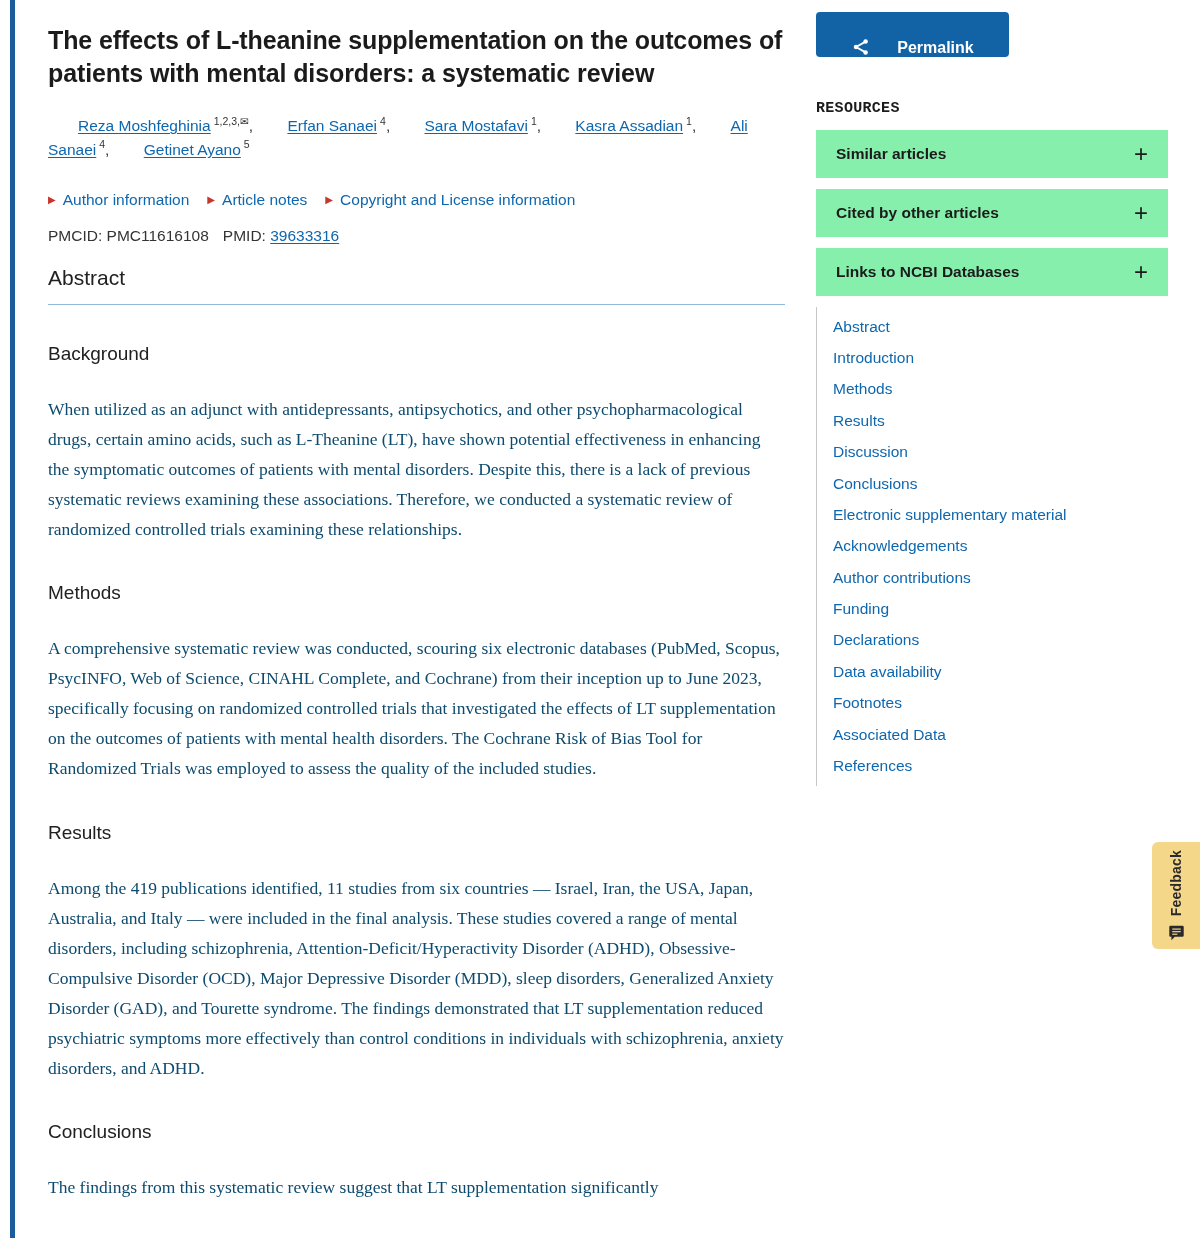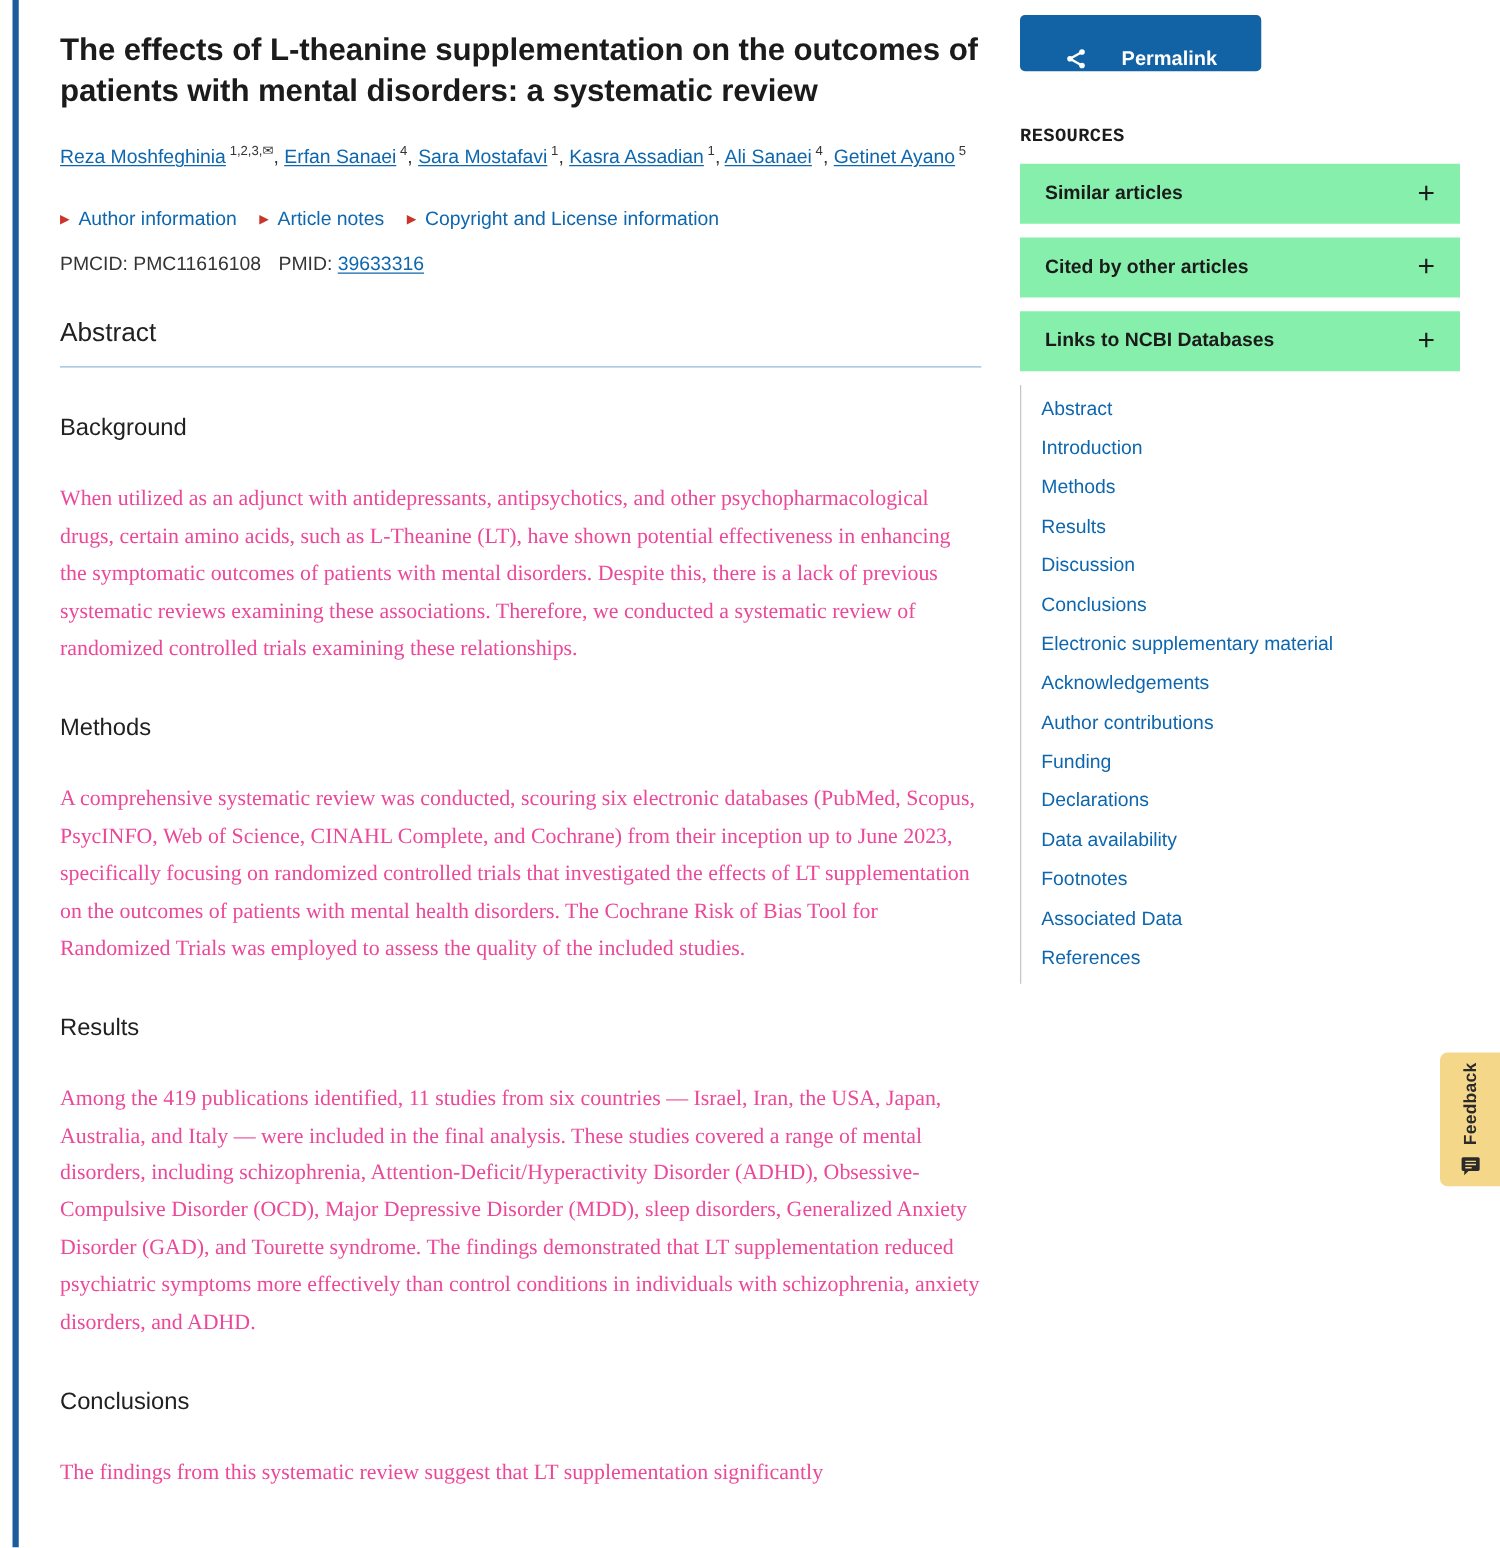--- a/index.html
+++ b/index.html
@@ -11,45 +11,45 @@
 
   
   .main-col { position: absolute; left: 48px; top: 24px; width: 737px; }
 
   h1.article-title {
     font-size: 25px; font-weight: 700; line-height: 1.32; color: #1b1b1b;
     letter-spacing: -0.1px; margin-bottom: 24px;
   }
 
   .authors { font-size: 15.5px; line-height: 1.5; color: #343434; margin-bottom: 30px; }
-  .authors a { color: #0e67ae; text-decoration: underline; text-underline-offset: 2px; }
+  .authors a { color: #0e67ae; text-decoration: underline; text-underline-offset: 2px; margin-left: 30px; }
   .authors sup { font-size: 10.5px; color: #343434; margin-left: 3px; }
   .authors .sep { color: #343434; }
 
   .meta-row { display: flex; gap: 18px; align-items: center; font-size: 15.5px; margin-bottom: 18px; }
   .meta-link { display: inline-flex; align-items: center; gap: 7px; cursor: pointer; }
   .meta-link .tri { color: #c9342b; font-size: 10px; line-height: 1; }
   .meta-link a { color: #0e67ae; text-decoration: none; }
 
-  .ids-row { font-size: 15.5px; color: #343434; margin-bottom: 34px; }
+  .ids-row { font-size: 15.5px; color: #343434; margin-bottom: 21px; }
   .ids-row .id-label { color: #343434; }
   .ids-row .pmcid-val { margin-right: 14px; }
   .ids-row a { color: #0e67ae; text-decoration: underline; text-underline-offset: 2px; }
 
   h2.abstract-heading {
     font-size: 21px; font-weight: 400; color: #212121;
     padding-bottom: 14px; border-bottom: 1px solid #91b9da; margin-bottom: 8px;
   }
 
   .abs-section h3 {
     font-size: 19px; font-weight: 400; color: #212121; margin-top: 38px;
   }
   .abs-section p {
     font-family: "Liberation Serif", serif; font-size: 17.5px; line-height: 1.71;
-    color: #ec4899; margin-top: 30px;
+    color: #0c4a6e; margin-top: 30px;
   }
 
   
   .sidebar { position: absolute; left: 816px; top: 12px; width: 352px; }
 
   .permalink-btn {
     display: inline-flex; align-items: flex-end; justify-content: center; gap: 26px;
     width: 193px; height: 45px; background: #1263a5; border: none; border-radius: 4px;
     color: #ffffff; font-size: 16px; font-weight: 700; font-family: "Liberation Sans", sans-serif;
     cursor: pointer;

